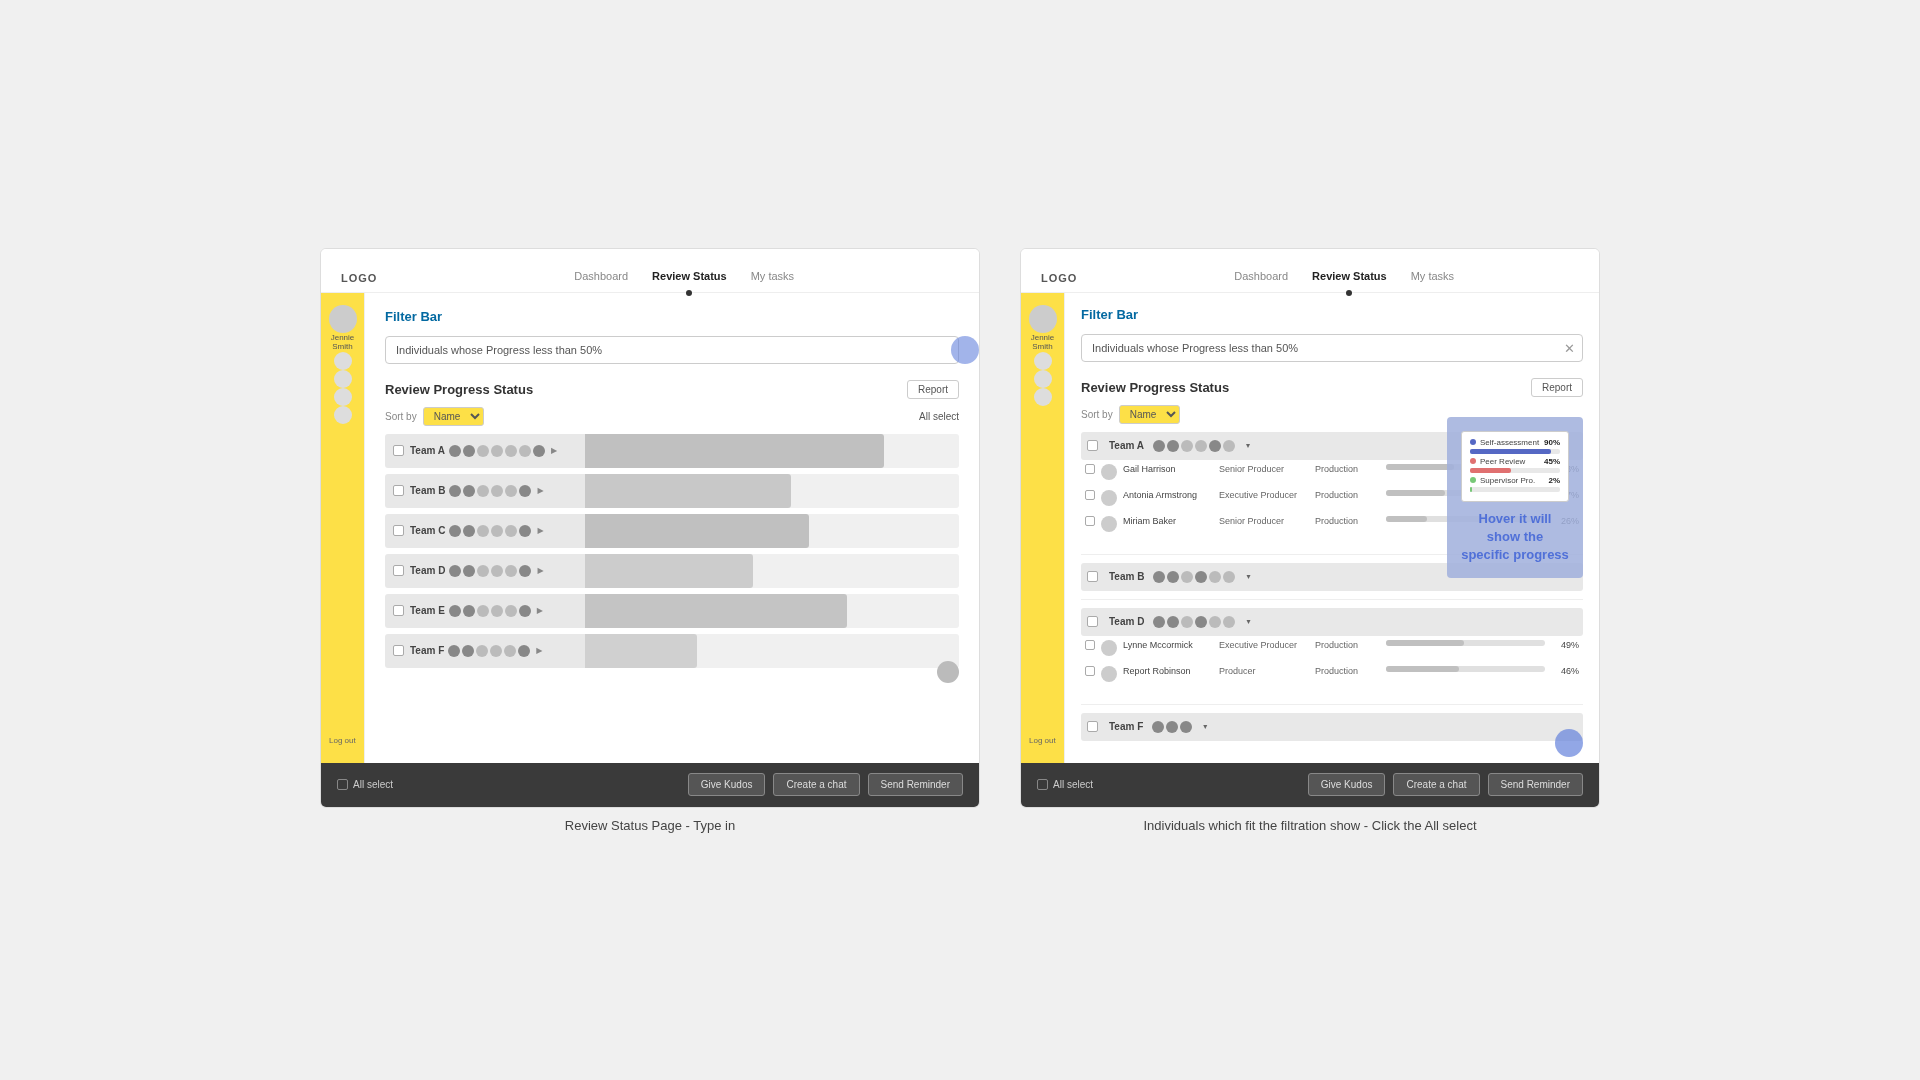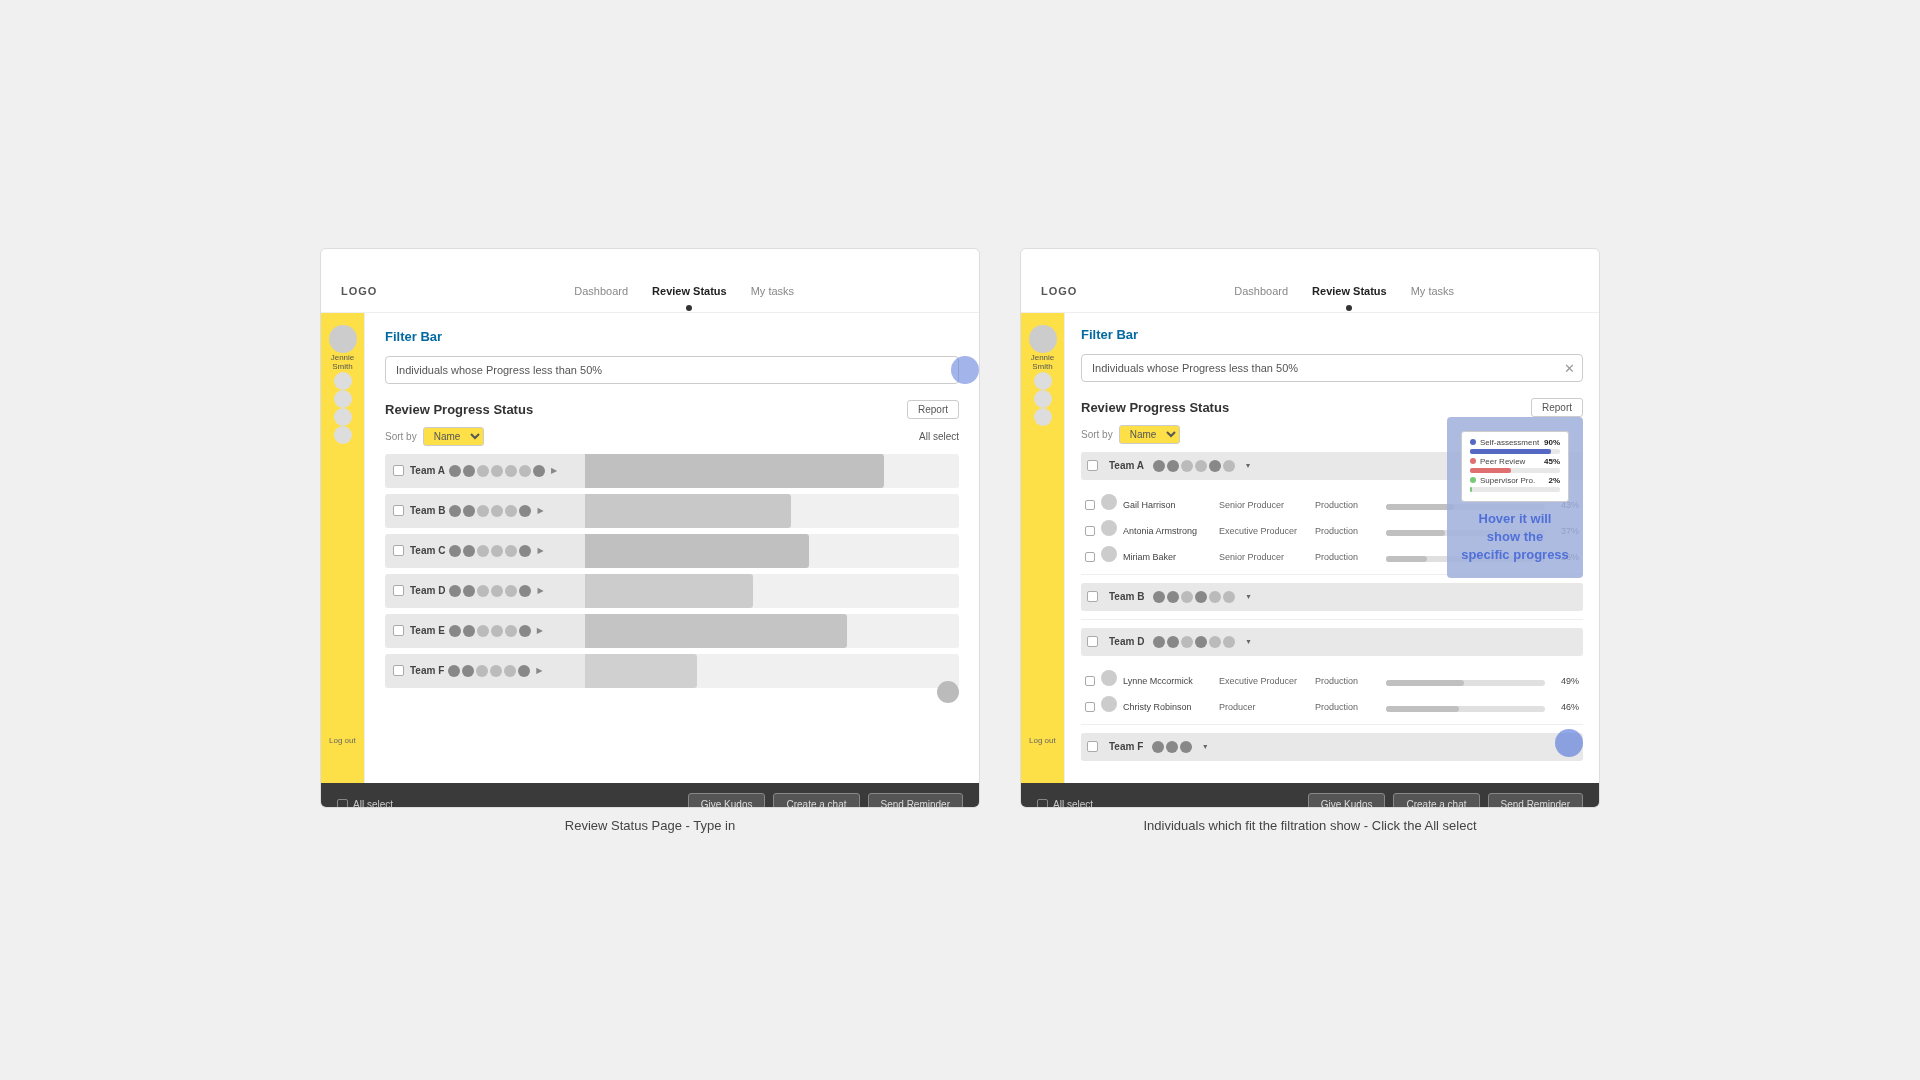--- a/index.html
+++ b/index.html
@@ -36,27 +36,26 @@
       height: 560px;
     }
     .right-card {
       width: 580px;
       height: 560px;
     }
 
     
     .nav-bar {
       display: flex;
-      align-items: flex-start;
-      padding: 16px 20px;
+      align-items: flex-end;
+      padding: 8px 20px;
       height: 44px;
       border-bottom: 1px solid #eee;
       background: #fff;
       gap: 32px;
-      margin-top: 20px;
     }
     .nav-logo {
       font-size: 11px;
       font-weight: 700;
       color: #555;
       letter-spacing: 1px;
     }
     .nav-links {
       display: flex;
       gap: 24px;
@@ -333,21 +332,21 @@
     
     .right-content-area {
       flex: 1;
       padding: 14px 16px;
       overflow: hidden;
     }
 
     
     .member-row {
       display: flex;
-      align-items: flex-end;
+      align-items: flex-start;
       height: 26px;
       padding: 0 4px;
       gap: 6px;
     }
     .member-checkbox {
       width: 10px;
       height: 10px;
       border: 1px solid #aaa;
       border-radius: 2px;
       background: #fff;
@@ -847,21 +846,21 @@
                 <span class="member-role">Executive Producer</span>
                 <span class="member-dept">Production</span>
                 <div class="member-progress-bar-wrap">
                   <div class="member-progress-bar-fill" style="width:49%"></div>
                 </div>
                 <span class="member-pct">49%</span>
               </div>
               <div class="member-row">
                 <div class="member-checkbox"></div>
                 <div class="member-avatar"></div>
-                <span class="member-name">Christy Robinson</span>
+                <span class="member-name">Report Robinson</span>
                 <span class="member-role">Producer</span>
                 <span class="member-dept">Production</span>
                 <div class="member-progress-bar-wrap">
                   <div class="member-progress-bar-fill" style="width:46%"></div>
                 </div>
                 <span class="member-pct">46%</span>
               </div>
             </div>
 
             <div class="section-divider"></div>

